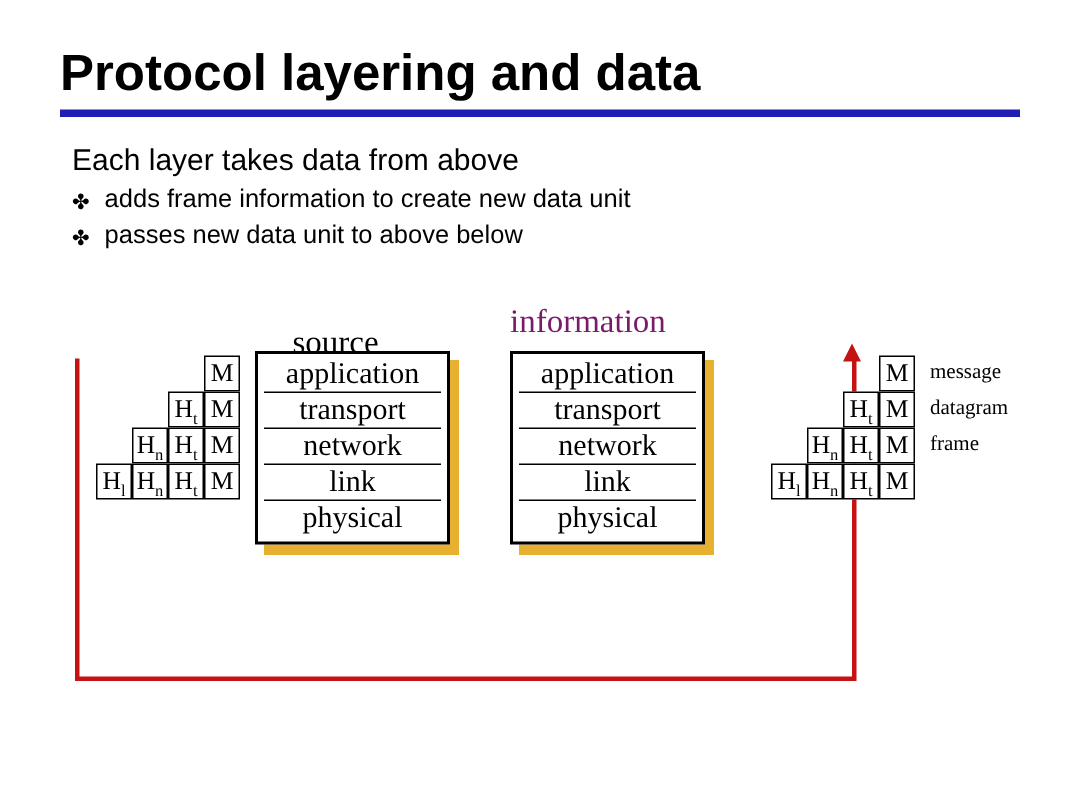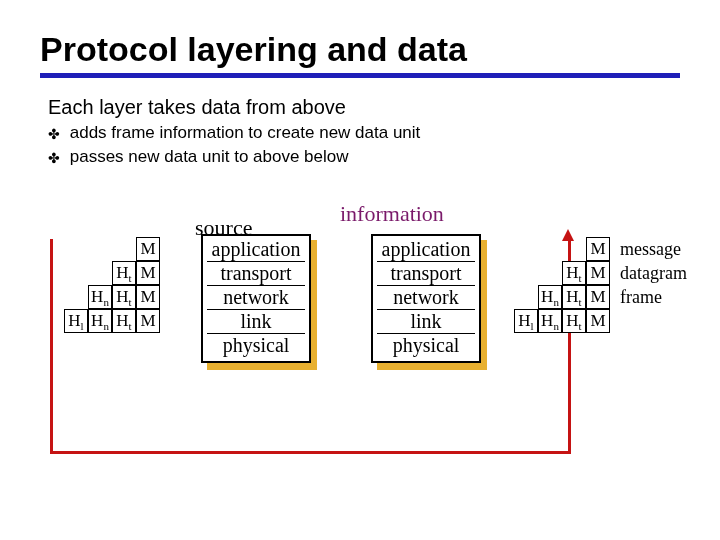--- a/index.html
+++ b/index.html
@@ -34,22 +34,21 @@
   .stack-label {
     font-family: "Times New Roman", serif;
     font-size: 22px;
     color: #000;
     position: absolute;
   }
   .stack-label.src { color: #000; }
   .stack-label.dst { color: #7a1a6a; }
   .layer-stack {
     position: absolute;
-    width: 110px;
-    margin-left: 31px;
+    width: 130px;
   }
   .layer-stack .shadow {
     position: absolute;
     left: 6px; top: 6px;
     width: 100%; height: 100%;
     background: #e8b030;
   }
   .layer-stack .box {
     position: relative;
     background: #fff;
@@ -74,21 +73,21 @@
     min-width: 24px;
     padding: 0 2px;
     text-align: center;
     line-height: 22px;
     font-size: 17px;
   }
   .cell sub { font-size: 11px; vertical-align: sub; }
   .data-names {
     position: absolute;
     font-family: "Times New Roman", serif;
-    font-size: 18px;
+    font-size: 14px;
   }
   .data-names div { height: 24px; line-height: 24px; }
   .path-line {
     position: absolute;
     background: #c51313;
     z-index: 0;
   }
   .arrowhead {
     position: absolute;
     width: 0; height: 0;

